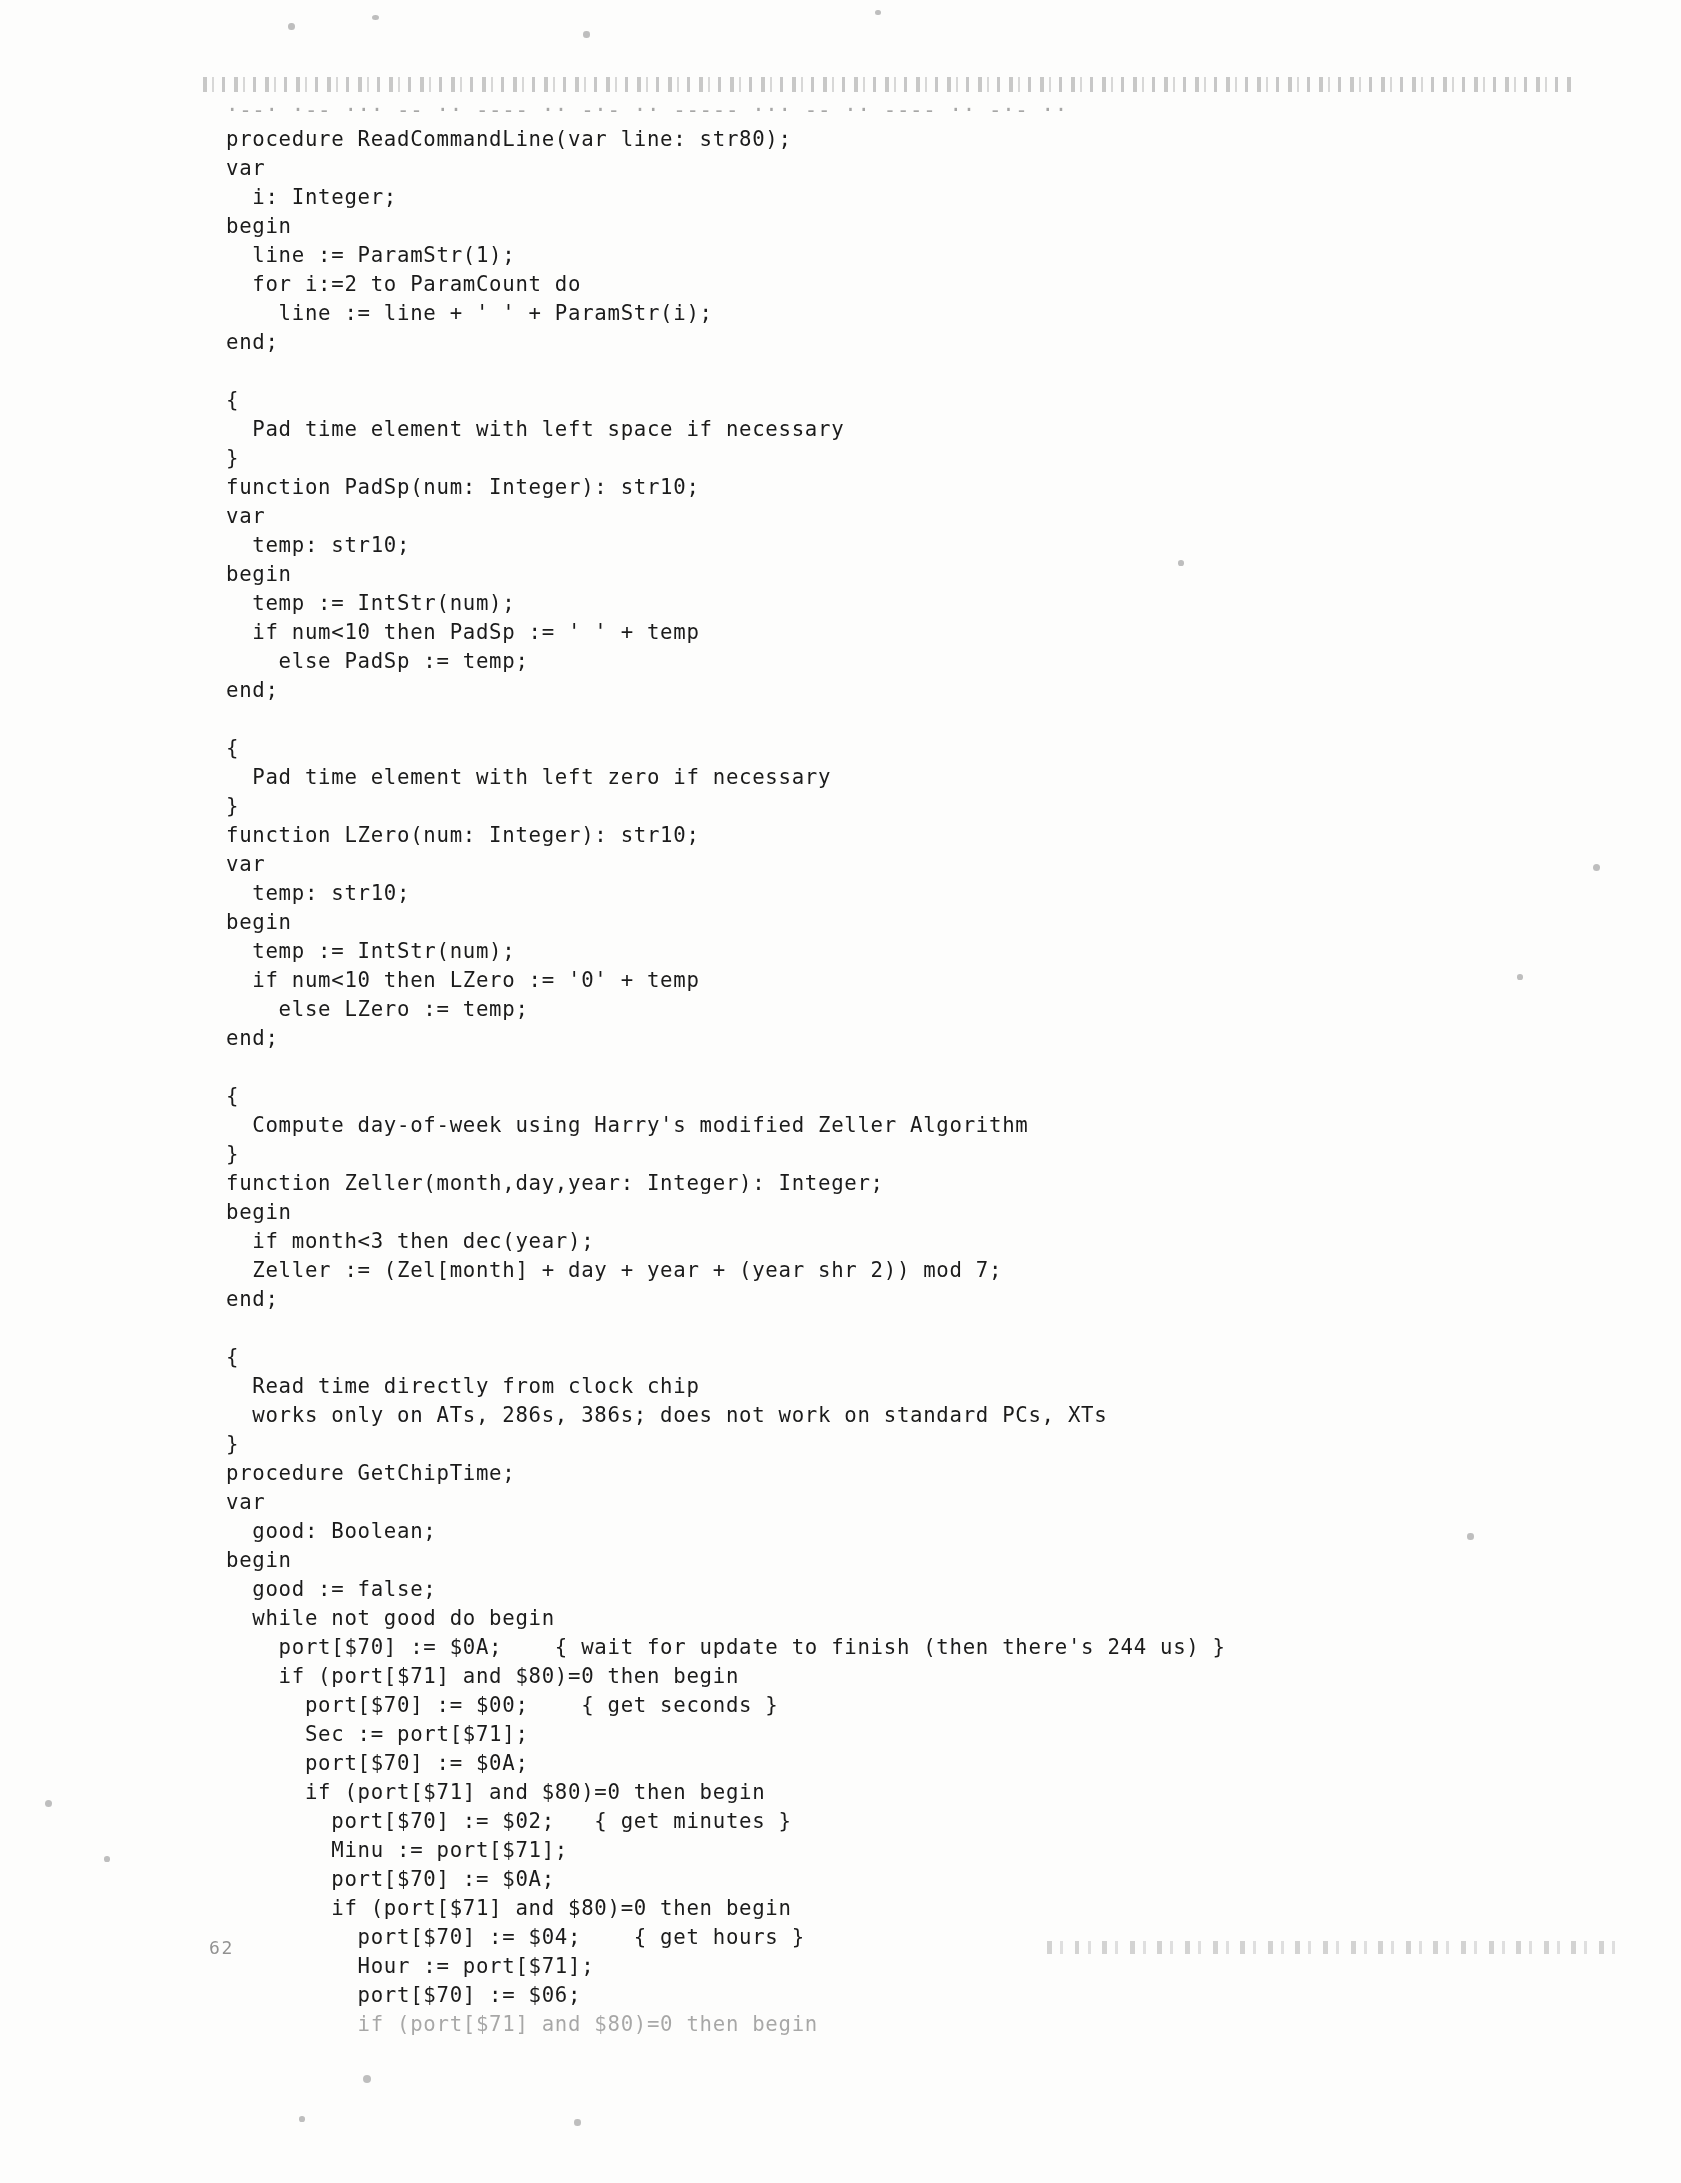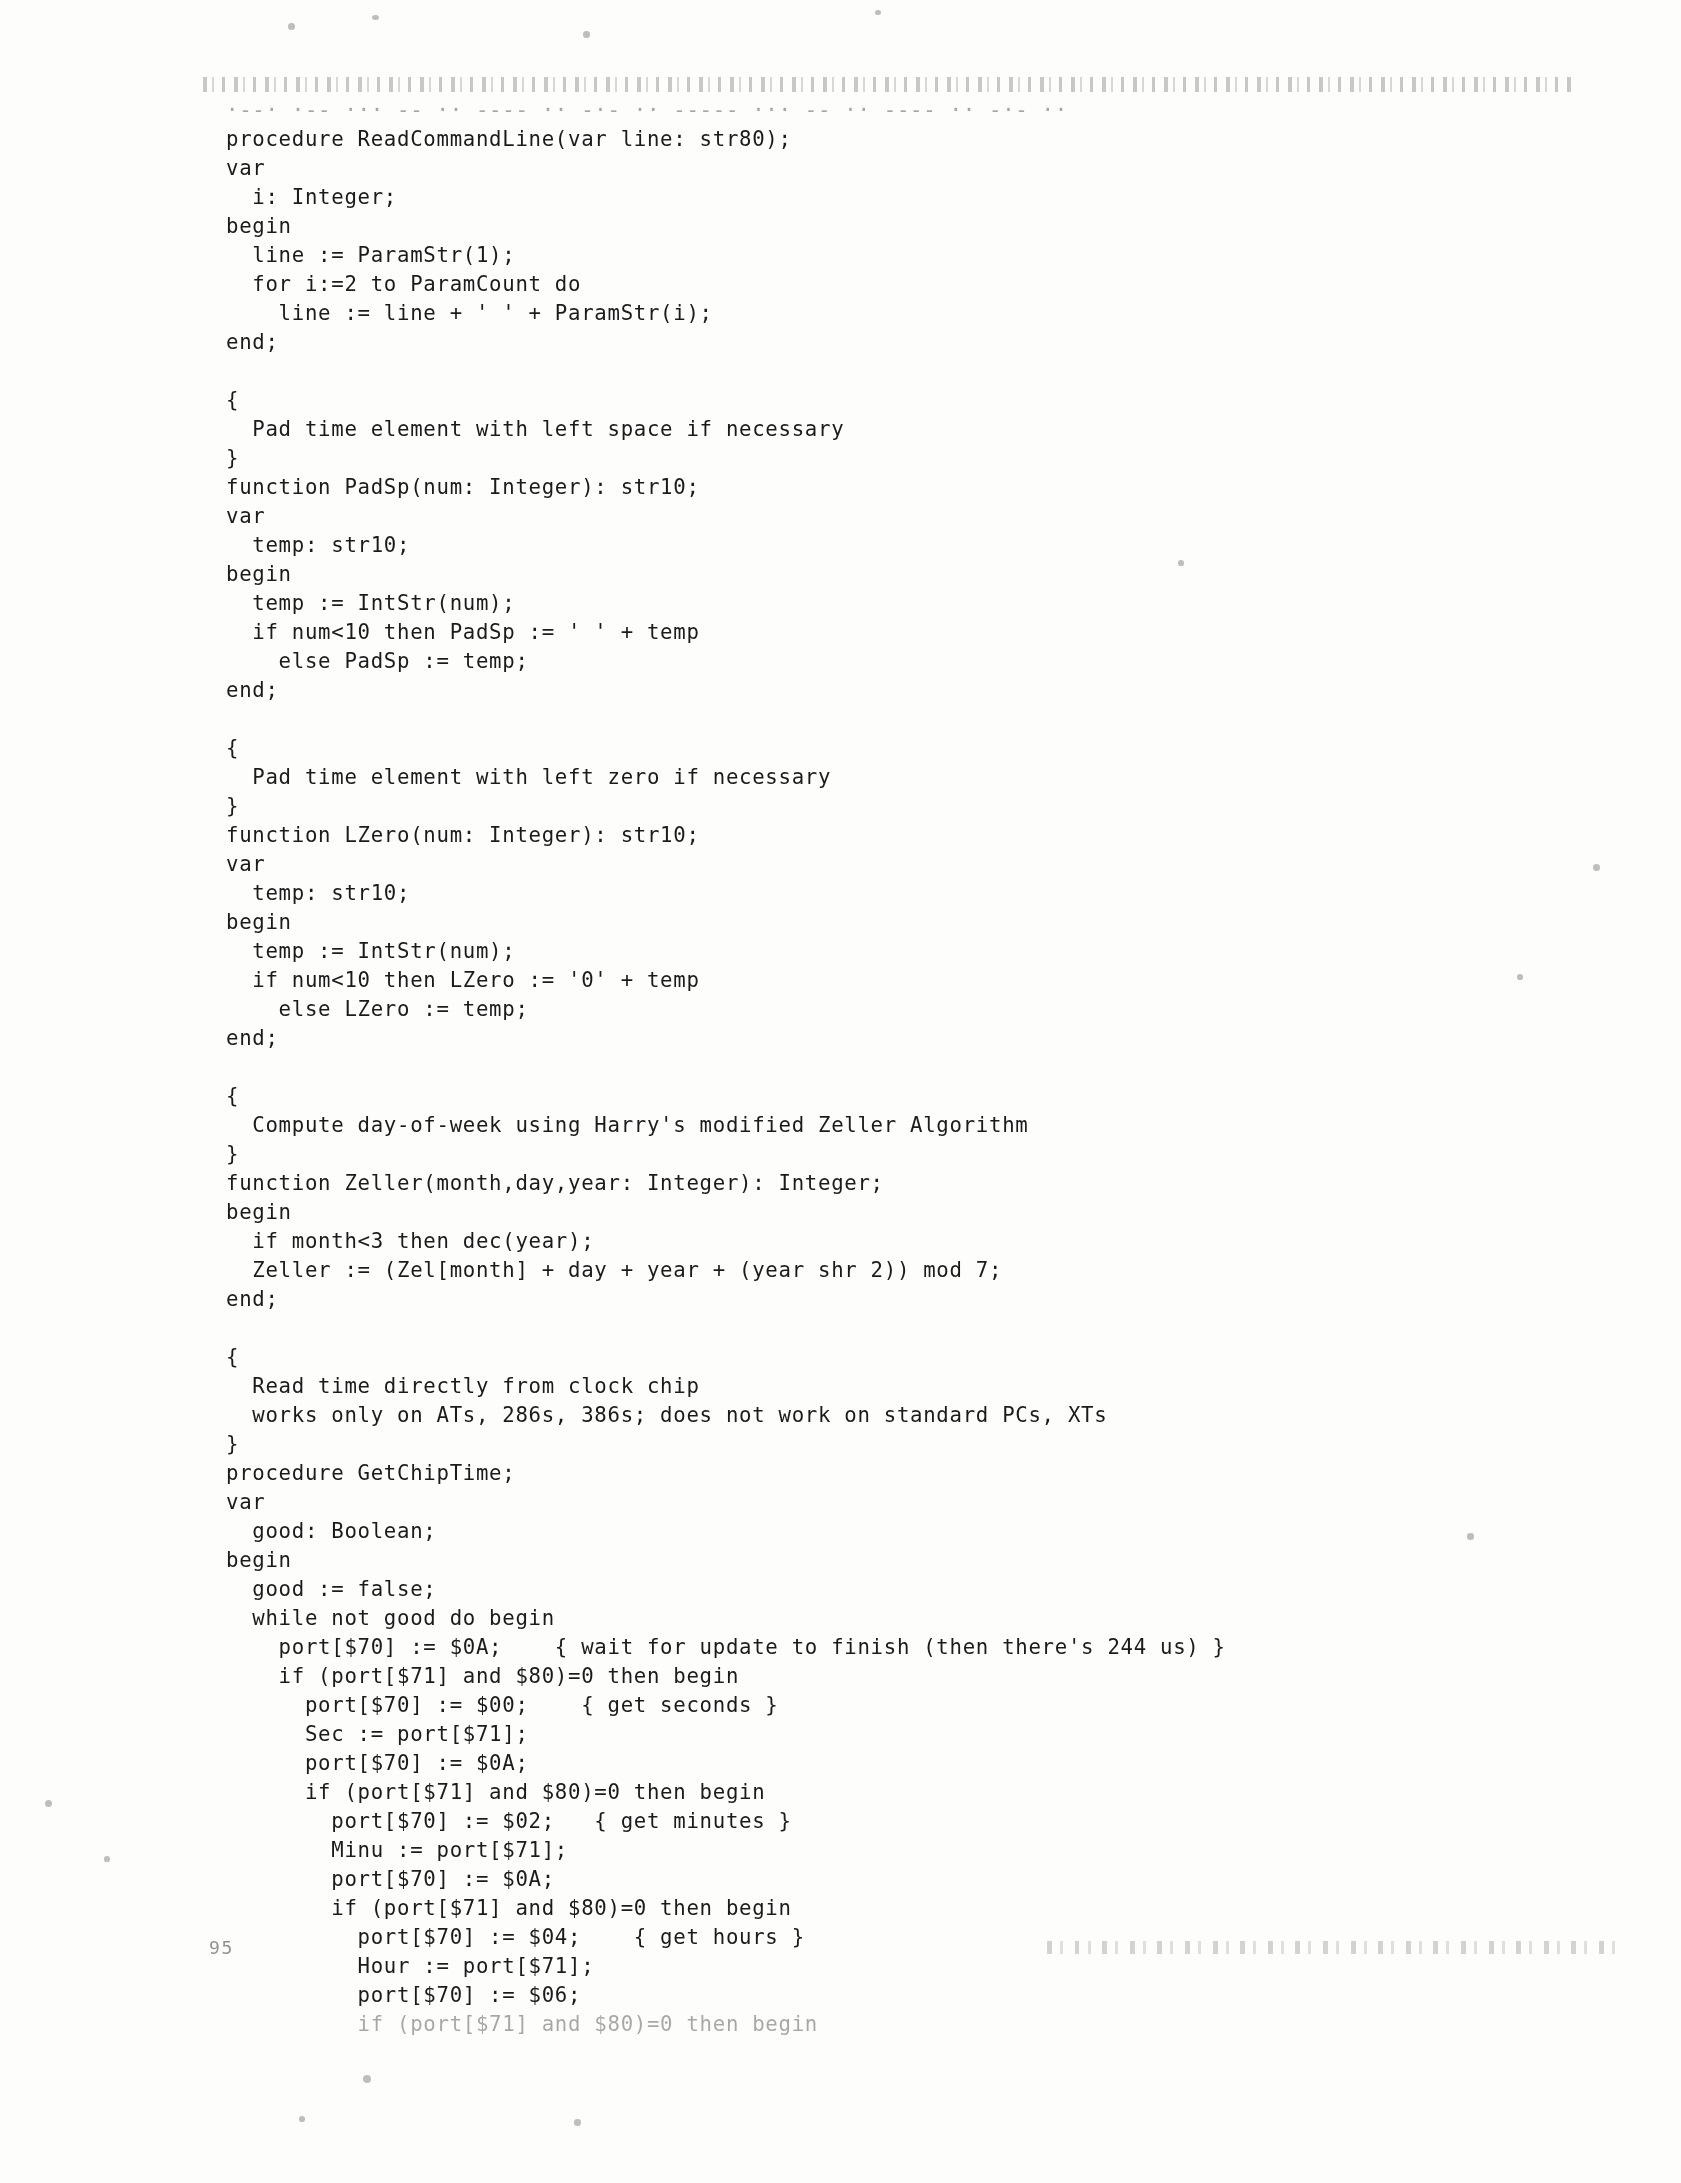--- a/index.html
+++ b/index.html
@@ -111,16 +111,16 @@
   <div class="speck" style="left:45px; top:1800px; width:7.3px; height:7.3px;"></div>
   <div class="speck" style="left:104px; top:1856px; width:5.7px; height:5.7px;"></div>
   <div class="speck" style="left:363px; top:2075px; width:8px; height:8px;"></div>
   <div class="speck" style="left:574px; top:2119px; width:6.5px; height:6.5px;"></div>
   <div class="speck" style="left:299px; top:2116px; width:5.7px; height:5.7px;"></div>
 
   <div class="code-block"><span class="ln faded">·--· ·-- ··· -- ·· ---- ·· -·- ·· ----- ··· -- ·· ---- ·· -·- ··</span><span class="ln">procedure ReadCommandLine(var line: str80);</span><span class="ln">var</span><span class="ln">  i: Integer;</span><span class="ln">begin</span><span class="ln">  line := ParamStr(1);</span><span class="ln">  for i:=2 to ParamCount do</span><span class="ln">    line := line + ' ' + ParamStr(i);</span><span class="ln">end;</span><span class="ln">&nbsp;</span><span class="ln">{</span><span class="ln">  Pad time element with left space if necessary</span><span class="ln">}</span><span class="ln">function PadSp(num: Integer): str10;</span><span class="ln">var</span><span class="ln">  temp: str10;</span><span class="ln">begin</span><span class="ln">  temp := IntStr(num);</span><span class="ln">  if num&lt;10 then PadSp := ' ' + temp</span><span class="ln">    else PadSp := temp;</span><span class="ln">end;</span><span class="ln">&nbsp;</span><span class="ln">{</span><span class="ln">  Pad time element with left zero if necessary</span><span class="ln">}</span><span class="ln">function LZero(num: Integer): str10;</span><span class="ln">var</span><span class="ln">  temp: str10;</span><span class="ln">begin</span><span class="ln">  temp := IntStr(num);</span><span class="ln">  if num&lt;10 then LZero := '0' + temp</span><span class="ln">    else LZero := temp;</span><span class="ln">end;</span><span class="ln">&nbsp;</span><span class="ln">{</span><span class="ln">  Compute day-of-week using Harry's modified Zeller Algorithm</span><span class="ln">}</span><span class="ln">function Zeller(month,day,year: Integer): Integer;</span><span class="ln">begin</span><span class="ln">  if month&lt;3 then dec(year);</span><span class="ln">  Zeller := (Zel[month] + day + year + (year shr 2)) mod 7;</span><span class="ln">end;</span><span class="ln">&nbsp;</span><span class="ln">{</span><span class="ln">  Read time directly from clock chip</span><span class="ln">  works only on ATs, 286s, 386s; does not work on standard PCs, XTs</span><span class="ln">}</span><span class="ln">procedure GetChipTime;</span><span class="ln">var</span><span class="ln">  good: Boolean;</span><span class="ln">begin</span><span class="ln">  good := false;</span><span class="ln">  while not good do begin</span><span class="ln">    port[$70] := $0A;    { wait for update to finish (then there's 244 us) }</span><span class="ln">    if (port[$71] and $80)=0 then begin</span><span class="ln">      port[$70] := $00;    { get seconds }</span><span class="ln">      Sec := port[$71];</span><span class="ln">      port[$70] := $0A;</span><span class="ln">      if (port[$71] and $80)=0 then begin</span><span class="ln">        port[$70] := $02;   { get minutes }</span><span class="ln">        Minu := port[$71];</span><span class="ln">        port[$70] := $0A;</span><span class="ln">        if (port[$71] and $80)=0 then begin</span><span class="ln">          port[$70] := $04;    { get hours }</span><span class="ln">          Hour := port[$71];</span><span class="ln">          port[$70] := $06;</span><span class="ln faded">          if (port[$71] and $80)=0 then begin</span></div>
 
   <div class="bottom-smudge"></div>
 
-  <div class="page-number">95</div>
+  <div class="page-number">62</div>
 
 </div>
 
 
 </body></html>

